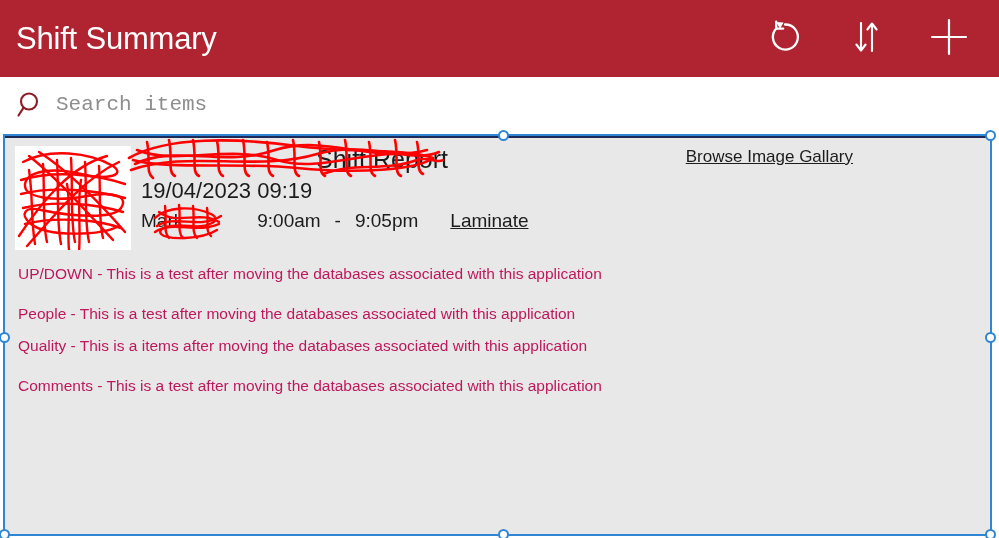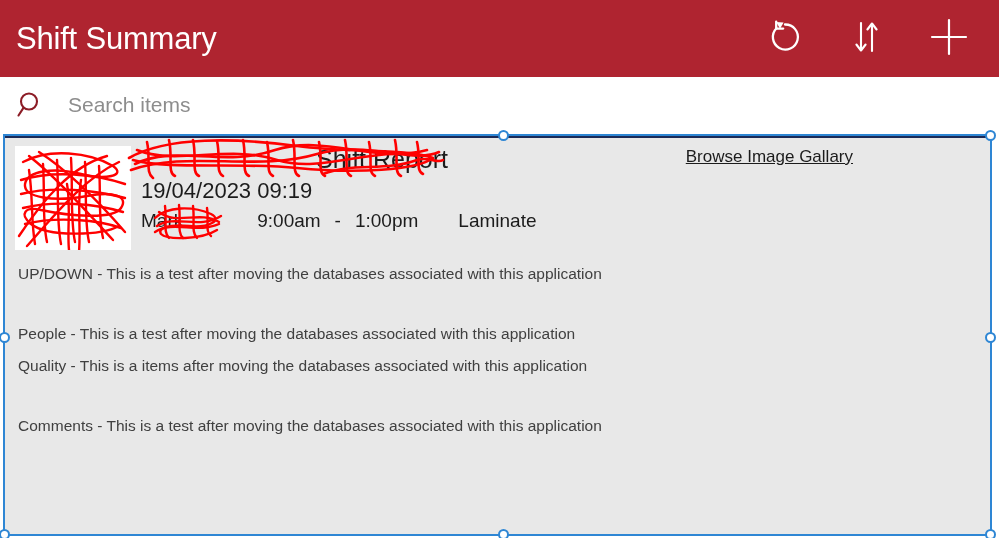--- a/index.html
+++ b/index.html
@@ -66,24 +66,24 @@
   }
   .search-icon-wrap {
     width: 34px; height: 34px;
     display: flex; align-items: center; justify-content: center;
     flex: 0 0 auto;
   }
   .search-input {
     border: none;
     outline: none;
     background: transparent;
-    font-family: Liberation Sans, sans-serif;
+    font-family: Liberation Mono, monospace;
     font-size: 21px;
     color: #3c3c3c;
-    margin-left: 20px;
+    margin-left: 8px;
     width: 600px;
     padding: 0;
   }
   .search-input::placeholder { color: #8d8d8d; }
 
   
   .panel {
     position: absolute;
     left: 3px;
     top: 134px;
@@ -161,21 +161,21 @@
     color: #1c1c1c;
     line-height: 30px;
     white-space: nowrap;
     display: flex;
     align-items: baseline;
   }
   .meta-author { position: relative; padding-right: 74px; }
   .meta-start { }
   .meta-dash  { margin: 0 14px; }
   .meta-end   { }
-  .meta-line  { margin-left: 40px; }
+  .meta-line  { margin-left: 32px; text-decoration: underline; }
 
   
   .gallery-link {
     position: absolute;
     right: 137px;
     top: 11px;
     font-size: 17px;
     color: #1c1c1c;
     text-decoration: underline;
     cursor: pointer;
@@ -184,25 +184,25 @@
 
   
   .report-body {
     position: absolute;
     left: 13px;
     top: 122px;
     right: 10px;
   }
   .body-line {
     font-size: 15.5px;
-    color: #404040;
+    color: #be185d;
     line-height: 32px;
     white-space: nowrap;
   }
-  .body-line.gap-before-lg { margin-top: 28px; }
+  .body-line.gap-before-lg { margin-top: 8px; }
 
   
   .scribble {
     position: absolute;
     pointer-events: none;
   }
   .sc-title { left: -24px; top: -16px; }
   .sc-author { left: 8px; top: -8px; }
 </style>
 </head>
@@ -321,21 +321,21 @@
                        C18 42, 52 42, 68 32"></path>
               <path d="M10 14 C28 28, 50 12, 70 24 M8 28 C26 16, 50 32, 72 18"></path>
               <path d="M16 8 C18 24, 14 34, 20 40 M30 7 C32 23, 28 35, 34 40
                        M44 8 C46 24, 42 34, 48 40 M58 10 C60 24, 56 34, 62 38"></path>
               <path d="M6 34 C24 22, 48 36, 70 26"></path>
             </g>
           </svg>
         </span>
         <span class="meta-start">9:00am</span>
         <span class="meta-dash">-</span>
-        <span class="meta-end">1:00pm</span>
+        <span class="meta-end">9:05pm</span>
         <span class="meta-line">Laminate</span>
       </div>
 
     </div>
   </div>
 
   <div class="report-body">
     <div class="body-line">UP/DOWN - This is a test after moving the databases associated with this application</div>
     <div class="body-line gap-before-lg">People - This is a test after moving the databases associated with this application</div>
     <div class="body-line">Quality - This is a items after moving the databases associated with this application</div>

